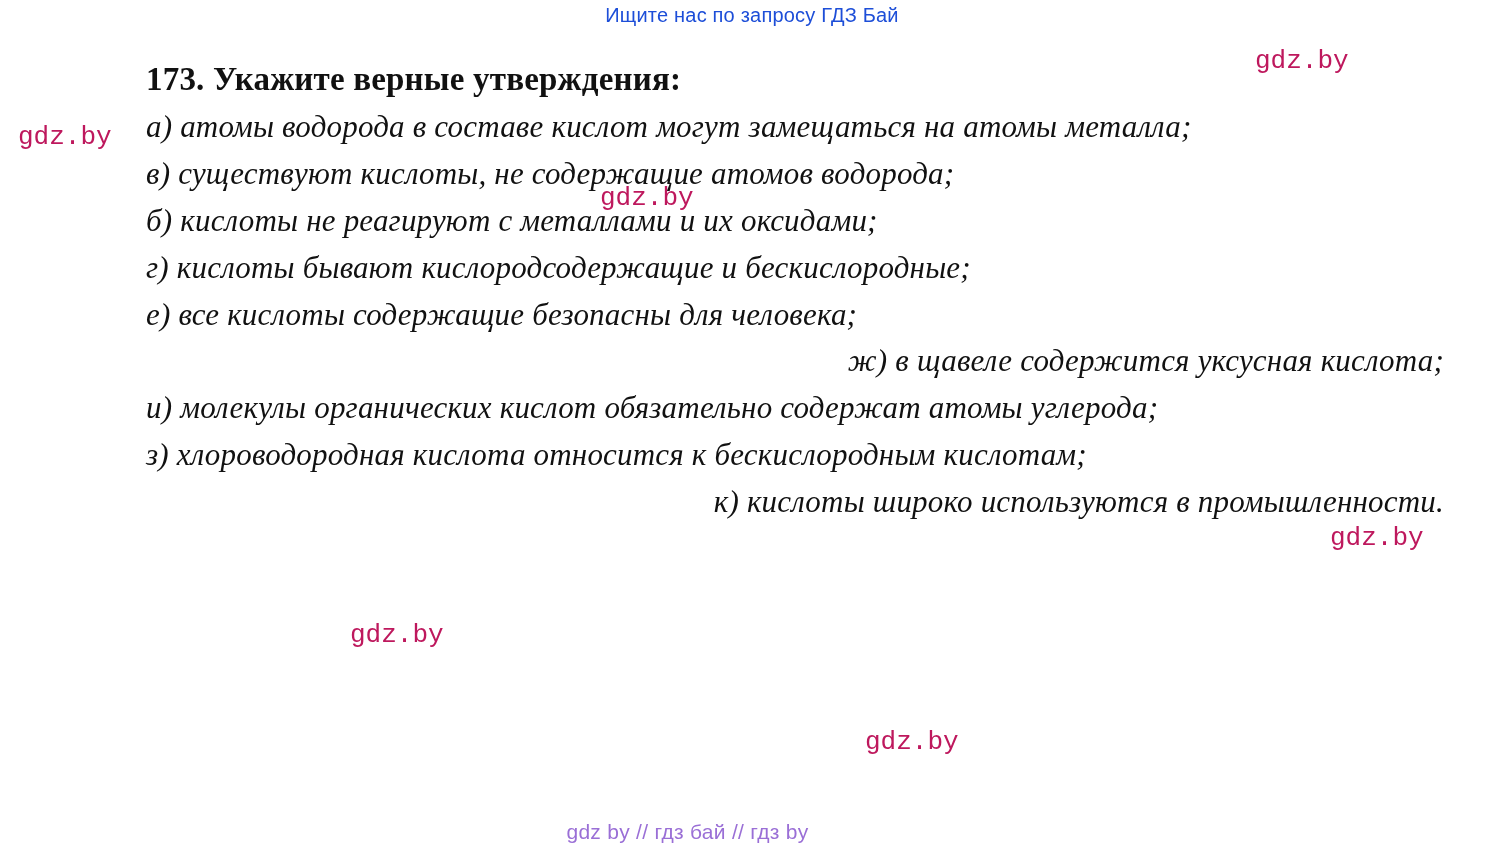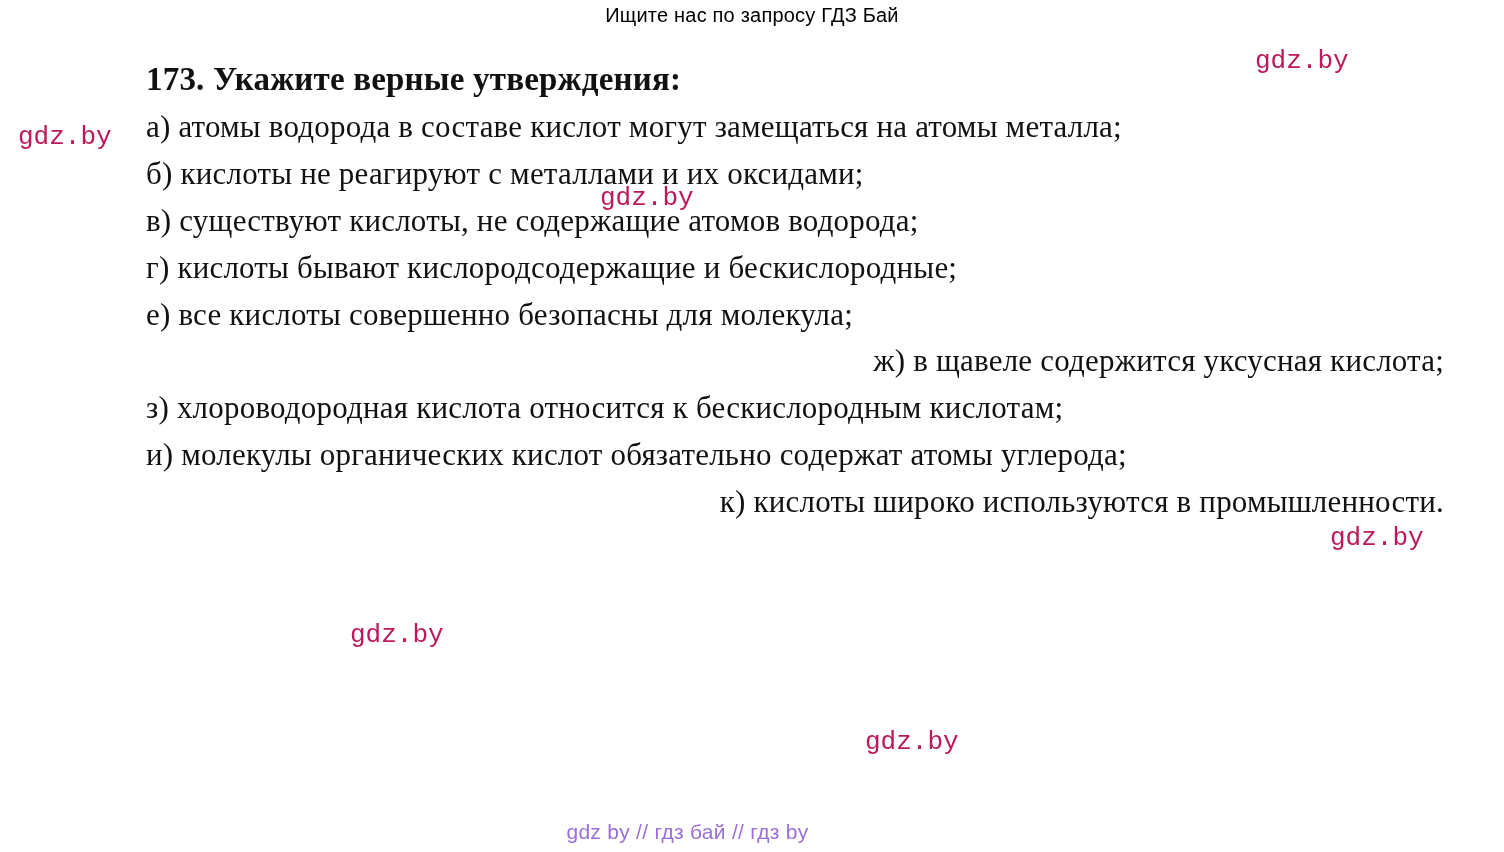--- a/index.html
+++ b/index.html
@@ -23,21 +23,21 @@
 
   
   .top-banner {
     position: absolute;
     top: 4px;
     left: 0;
     width: 1504px;
     text-align: center;
     font-family: "Liberation Sans", sans-serif;
     font-size: 20px;
-    color: #000000;
+    color: #1d4ed8;
     letter-spacing: 0.2px;
   }
 
   
   .content {
     position: absolute;
     top: 58px;
     left: 74px;
     width: 1370px;
   }
@@ -56,20 +56,21 @@
   }
 
   .para {
     font-size: 31px;
     line-height: 1.35;
     margin: 0 0 5px 0;
     text-indent: 72px;
     text-align: justify;
     text-justify: inter-word;
     letter-spacing: 0.2px;
+    font-style: italic;
   }
   .para.no-just {
     text-align: right;
   }
 
   
   .wm {
     position: absolute;
     font-family: Liberation Mono, monospace;
     color: #be185d;
@@ -108,27 +109,27 @@
   <div class="top-banner">Ищите нас по запросу ГДЗ Бай</div>
 
   <div class="content">
 
     <p class="task-title">
       <span class="num">173.</span>
       <span>Укажите верные утверждения:</span>
     </p>
 
     <p class="para">а) атомы водорода в составе кислот могут замещаться на атомы металла;</p>
+    <p class="para">в) существуют кислоты, не содержащие атомов водорода;</p>
     <p class="para">б) кислоты не реагируют с металлами и их оксидами;</p>
-    <p class="para">в) существуют кислоты, не содержащие атомов водорода;</p>
     <p class="para">г) кислоты бывают кислородсодержащие и бескислородные;</p>
-    <p class="para">е) все кислоты совершенно безопасны для молекула;</p>
+    <p class="para">е) все кислоты содержащие безопасны для человека;</p>
     <p class="para no-just">ж) в щавеле содержится уксусная кислота;</p>
+    <p class="para">и) молекулы органических кислот обязательно содержат атомы углерода;</p>
     <p class="para">з) хлороводородная кислота относится к бескислородным кислотам;</p>
-    <p class="para">и) молекулы органических кислот обязательно содержат атомы углерода;</p>
     <p class="para no-just">к) кислоты широко используются в промышленности.</p>
 
   </div>
 
   <div class="wm wm-1">gdz.by</div>
   <div class="wm wm-2">gdz.by</div>
   <div class="wm wm-3">gdz.by</div>
   <div class="wm wm-4">gdz.by</div>
   <div class="wm wm-5">gdz.by</div>
   <div class="wm wm-6">gdz.by</div>

